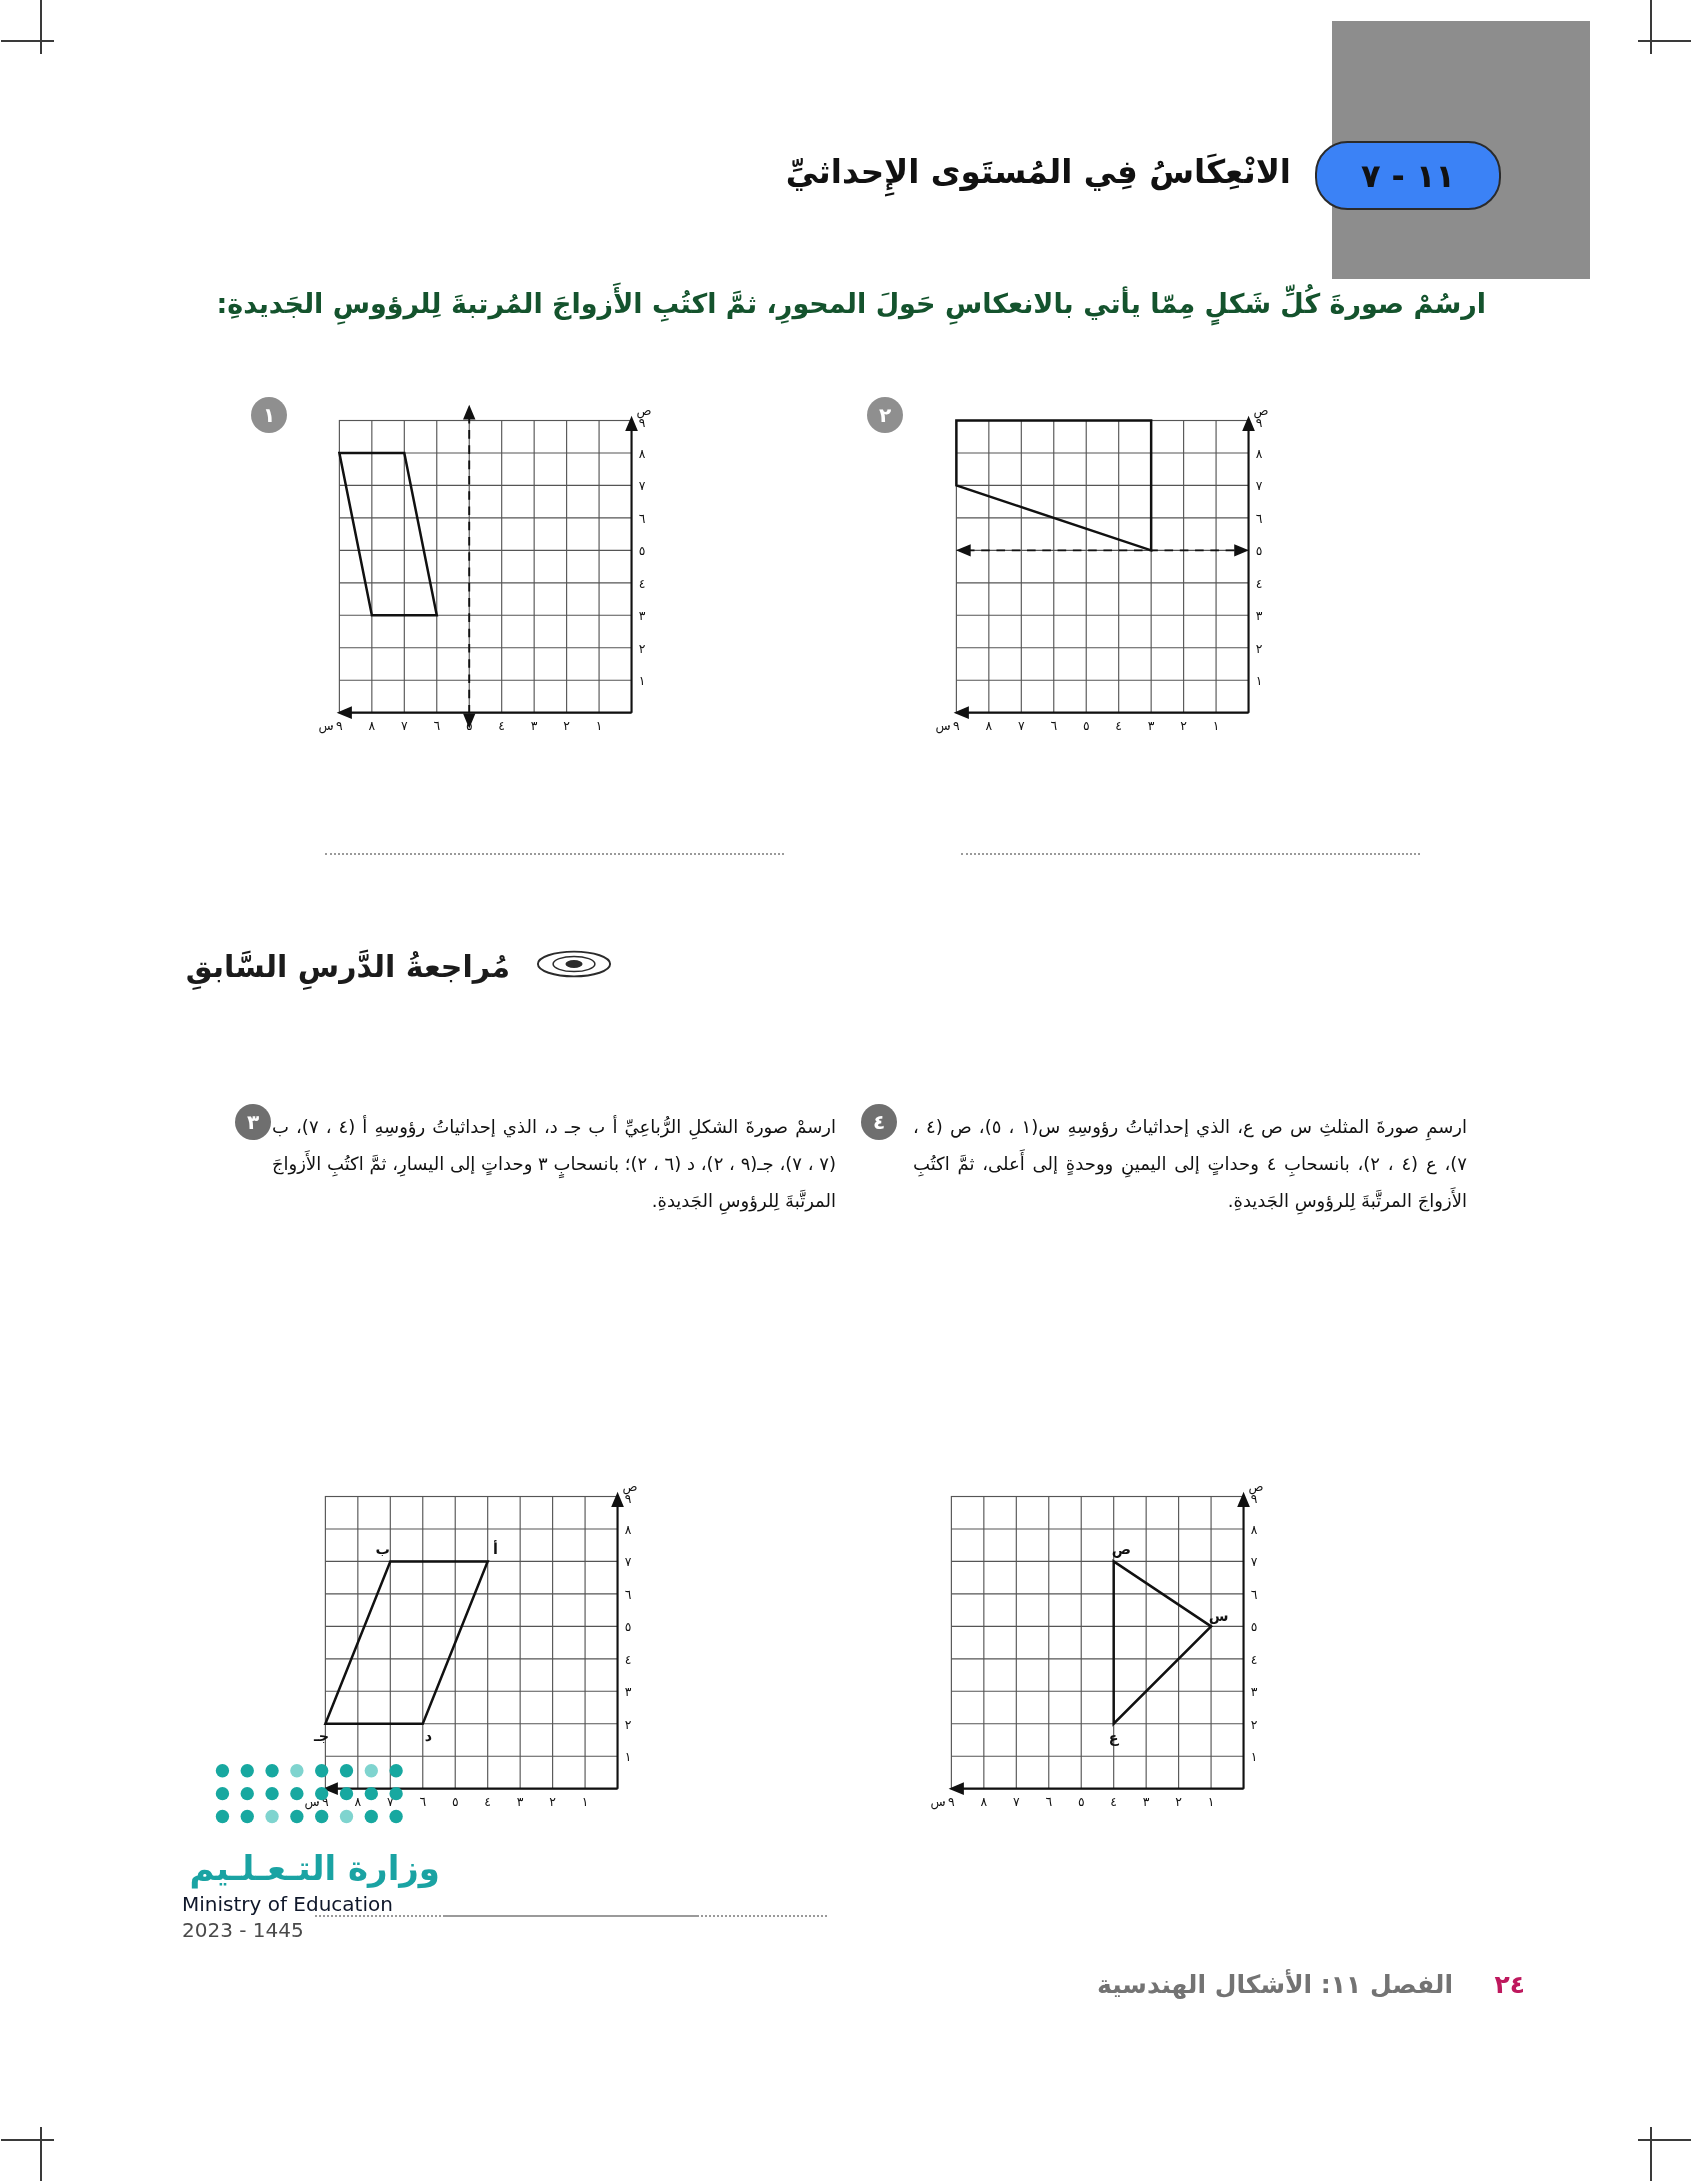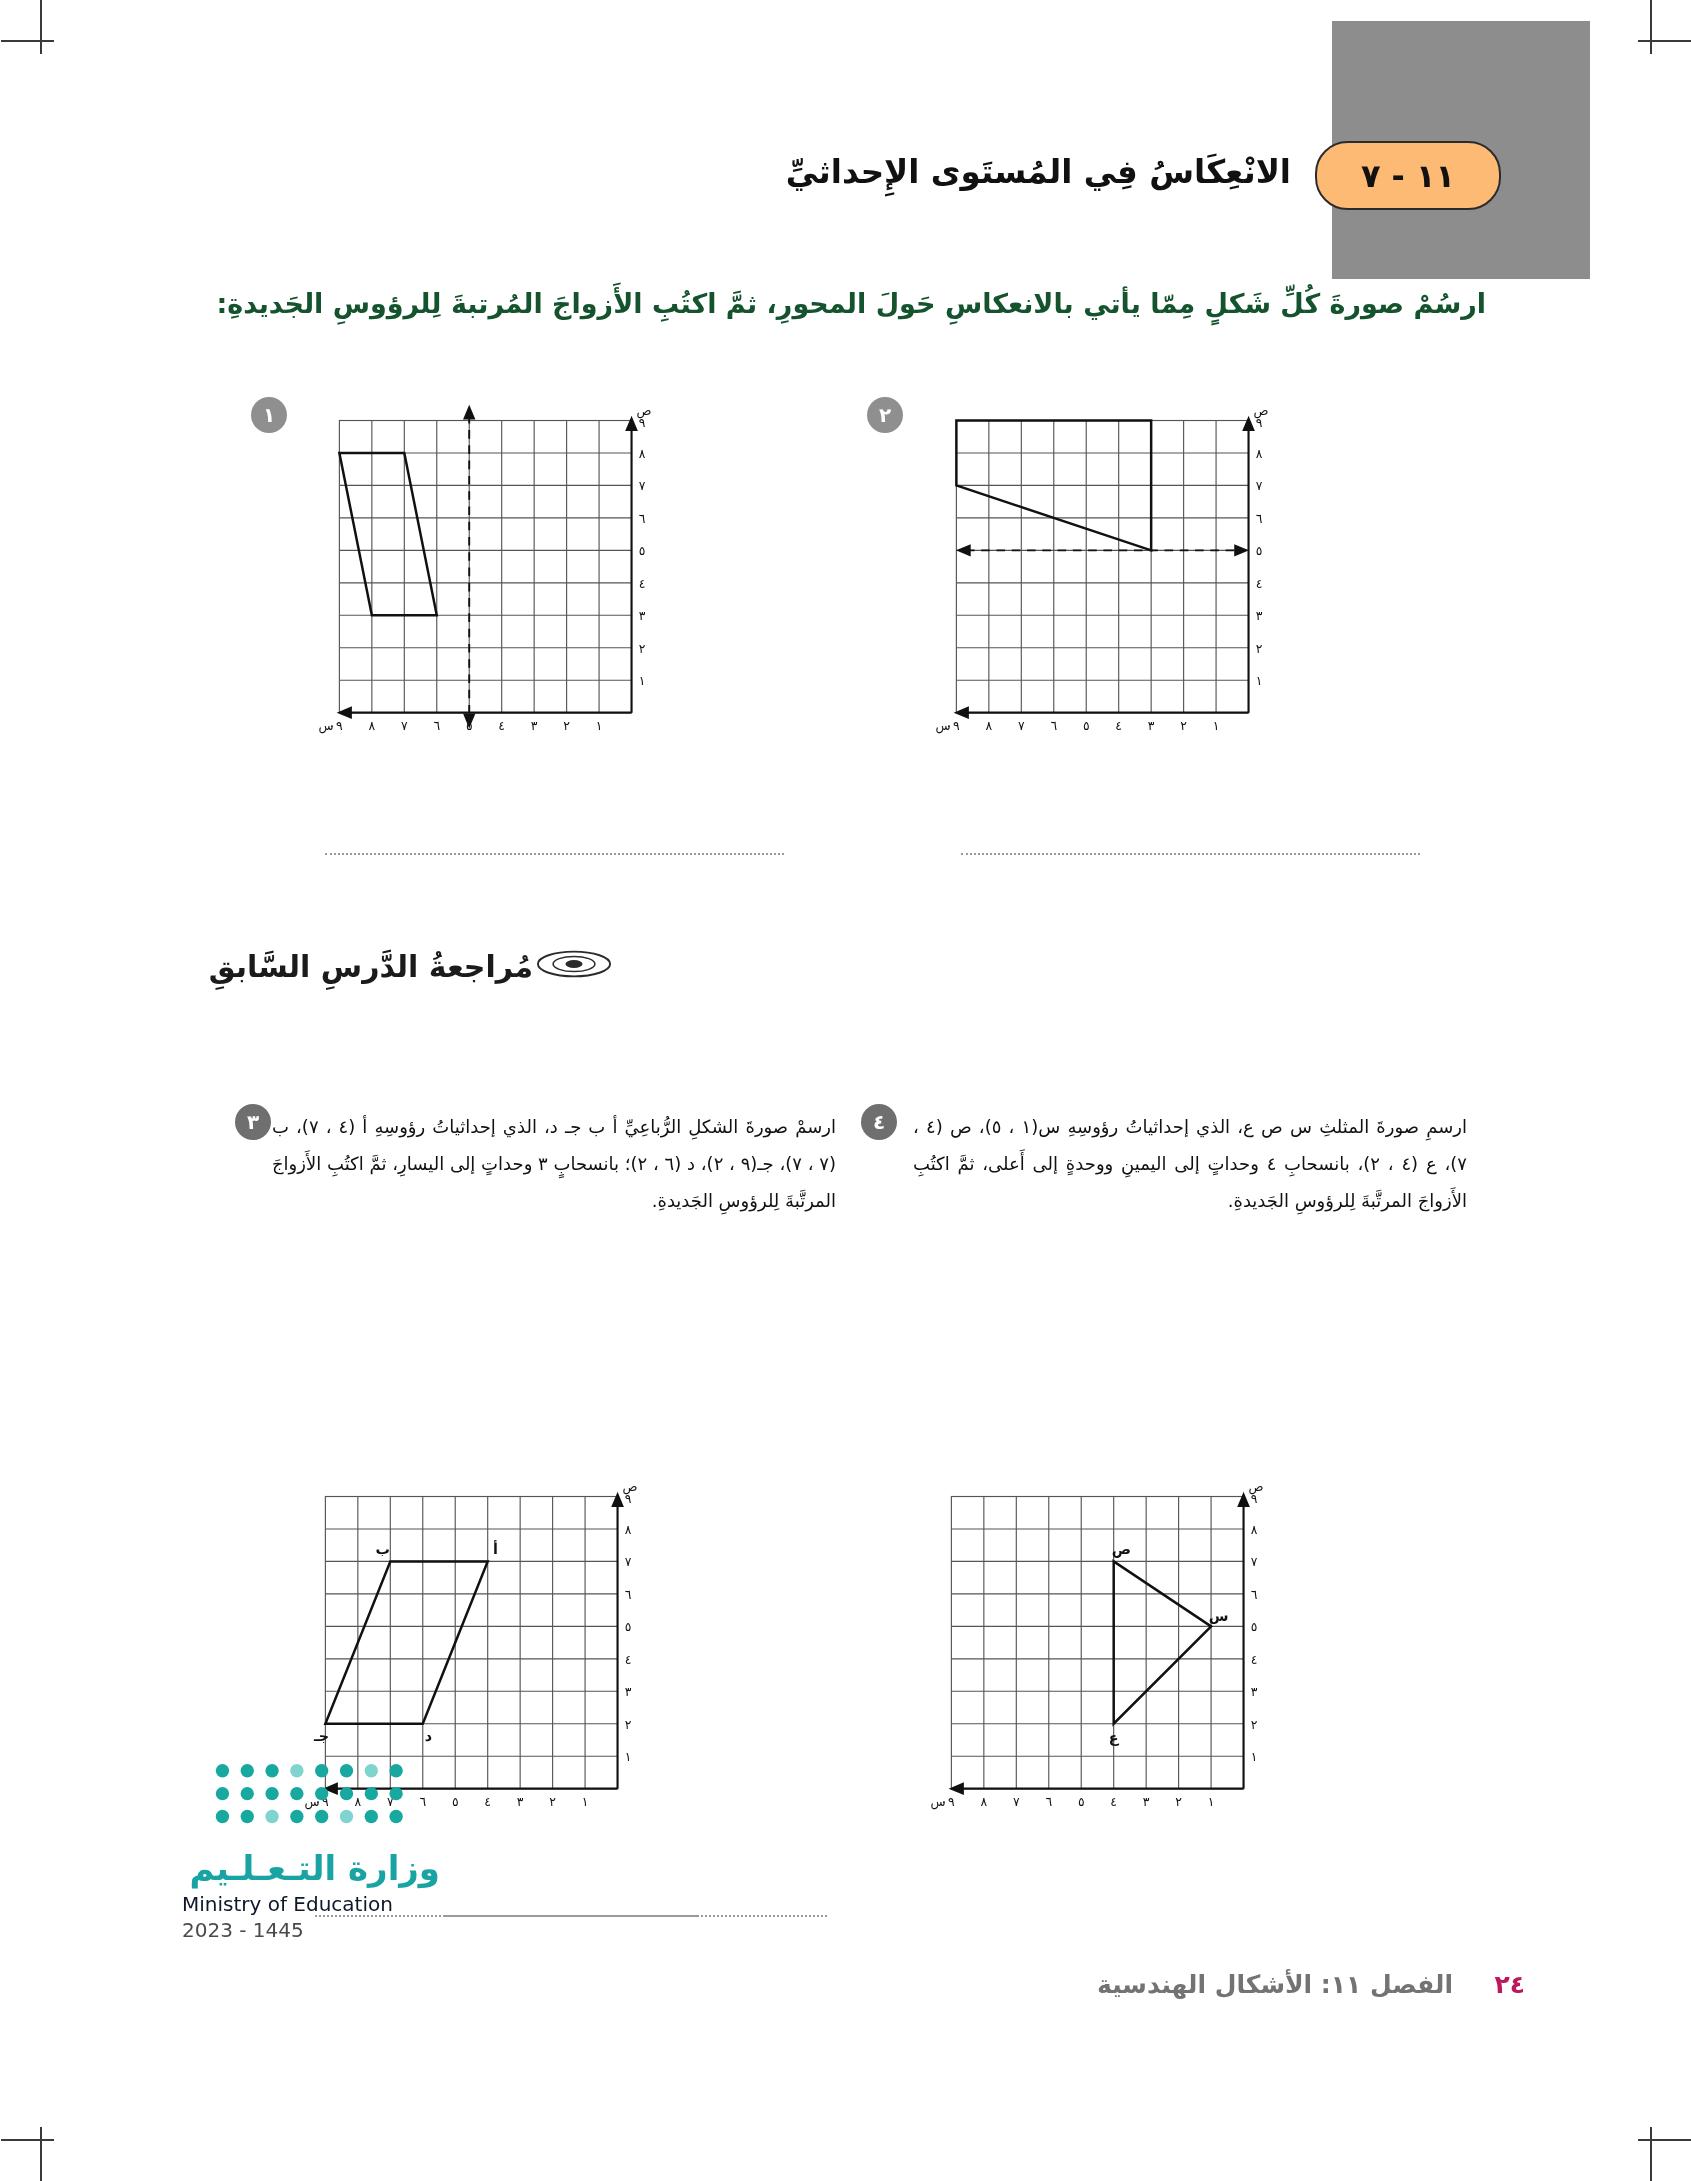--- a/index.html
+++ b/index.html
@@ -38,21 +38,21 @@
     background: #8d8d8d;
   }
 
   
   .lesson-badge {
     position: absolute;
     top: 141px;
     right: 191px;
     width: 182px;
     height: 65px;
-    background: #fdba74;
+    background: #3b82f6;
     border: 2.9px solid #2b2b2b;
     border-radius: 32.5px;
     display: flex;
     align-items: center;
     justify-content: center;
     font-size: 32px;
     font-weight: bold;
     letter-spacing: 1.9px;
     color: #111;
   }
@@ -102,21 +102,21 @@
     border-bottom: 2.9px dotted #9a9a9a;
   }
 
   
   .review-banner {
     position: absolute;
     top: 942px;
     right: 1080px;
     display: flex;
     align-items: center;
-    gap: 3px;
+    gap: 26px;
     direction: rtl;
   }
   .review-banner .txt {
     font-size: 30px;
     font-weight: bold;
     color: #1b1b1b;
     white-space: nowrap;
   }
 
   

